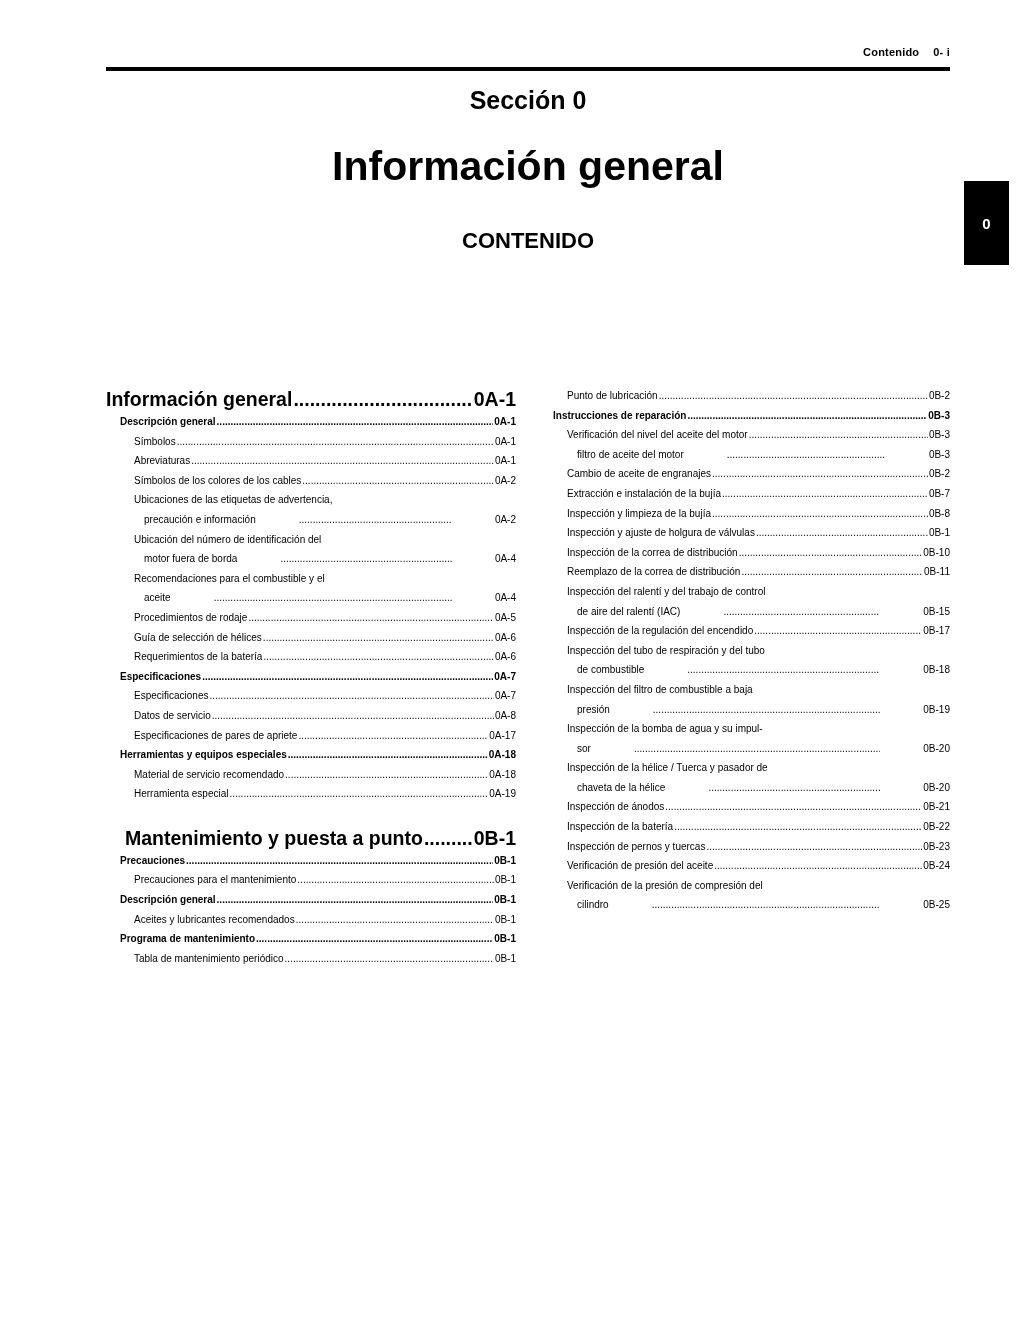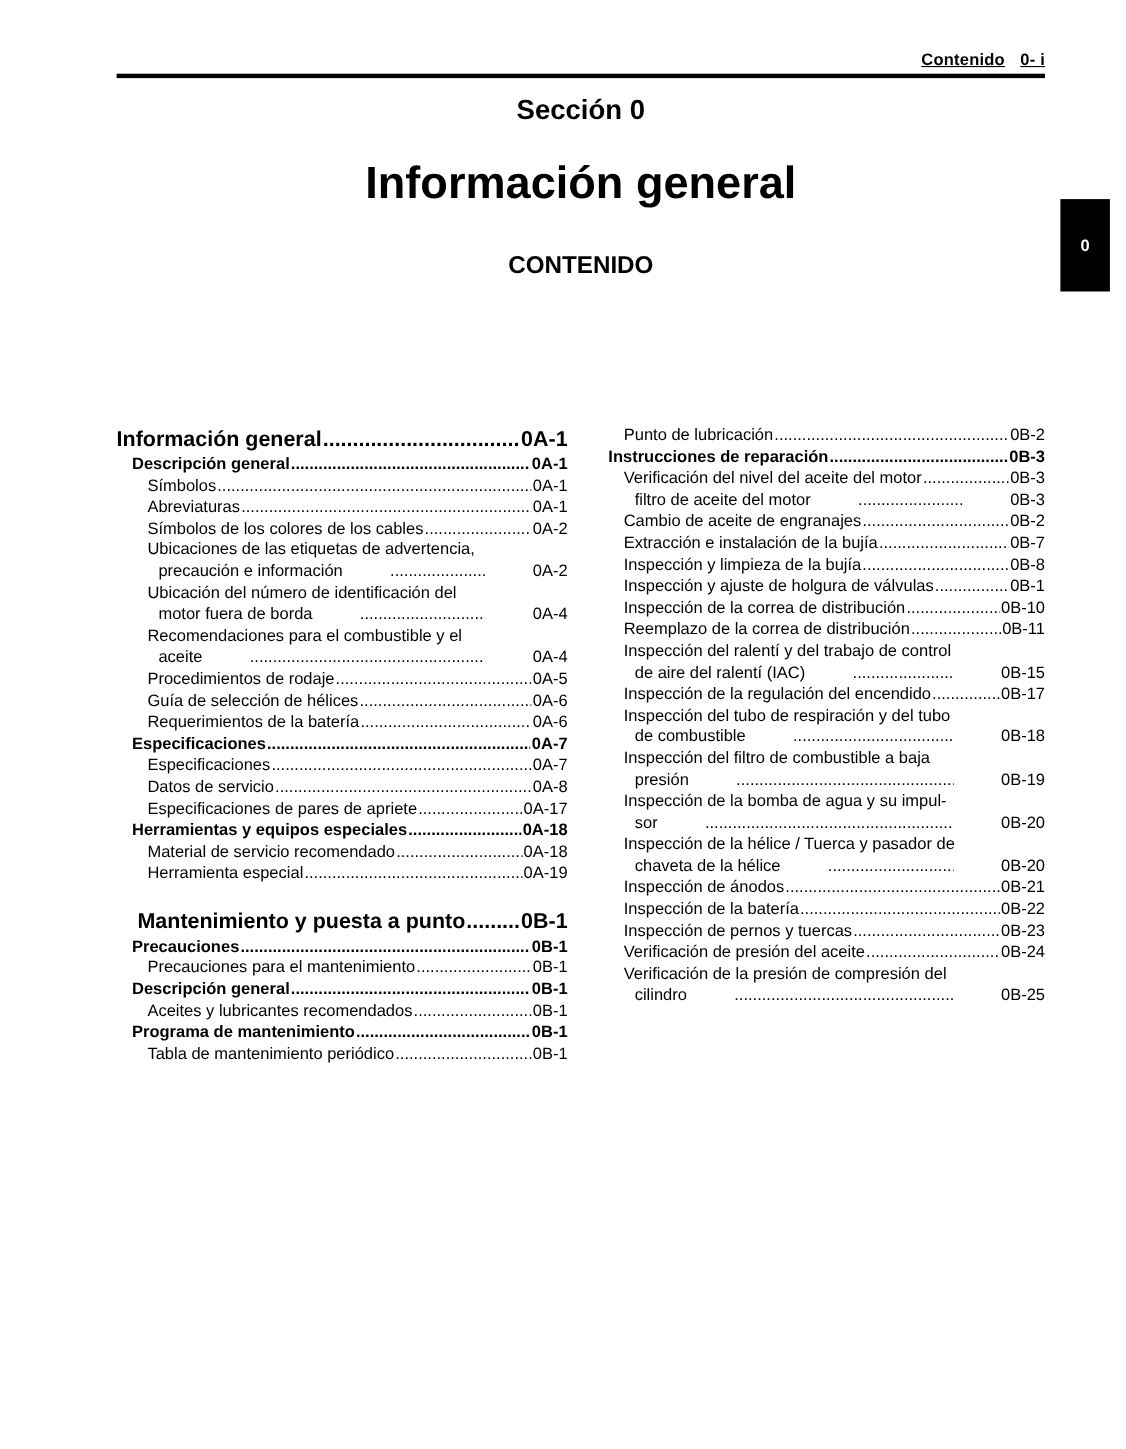--- a/index.html
+++ b/index.html
@@ -2,21 +2,21 @@
 <html><head>
 <meta charset="utf-8">
 <style>
   html, body { margin: 0; padding: 0; background: #ffffff; }
   body {
     width: 1024px; height: 1317px; position: relative; overflow: hidden;
     font-family: "Liberation Sans", sans-serif; color: #000;
   }
   .header-text {
     position: absolute; top: 46px; right: 74px;
-    font-size: 15px; font-weight: bold; letter-spacing: 0.2px; text-decoration: underline;
+    font-size: 11px; font-weight: bold; letter-spacing: 0.2px;
   }
   .header-text .pg { margin-left: 14px; }
   .header-rule {
     position: absolute; top: 67px; left: 106px; width: 844px; height: 4px; background: #000;
   }
   .section-num {
     position: absolute; top: 86px; left: 0; width: 1056px; text-align: center;
     font-size: 25px; font-weight: bold;
   }
   .section-title {
@@ -29,21 +29,21 @@
   }
   .tab-marker {
     position: absolute; top: 181px; left: 964px; width: 45px; height: 84px; background: #000;
     color: #fff; font-weight: bold; font-size: 15px;
     display: flex; align-items: center; justify-content: center;
   }
   .toc-col { position: absolute; top: 386px; }
   .toc-col.left { left: 106px; width: 410px; }
   .toc-col.right { left: 553px; width: 397px; }
 
-  .entry { position: relative; font-size: 15px; line-height: 19.6px; }
+  .entry { position: relative; font-size: 10px; line-height: 19.6px; }
   .entry .line { display: flex; align-items: baseline; white-space: nowrap; }
   .entry .title { flex: 0 0 auto; }
   .entry .leader {
     flex: 1 1 auto; overflow: hidden; white-space: nowrap; margin: 0 1px;
   }
   .entry .leader::after {
     content: "................................................................................................................................................................................";
   }
   .entry .page { flex: 0 0 auto; }
   .entry .first-line { white-space: nowrap; }

